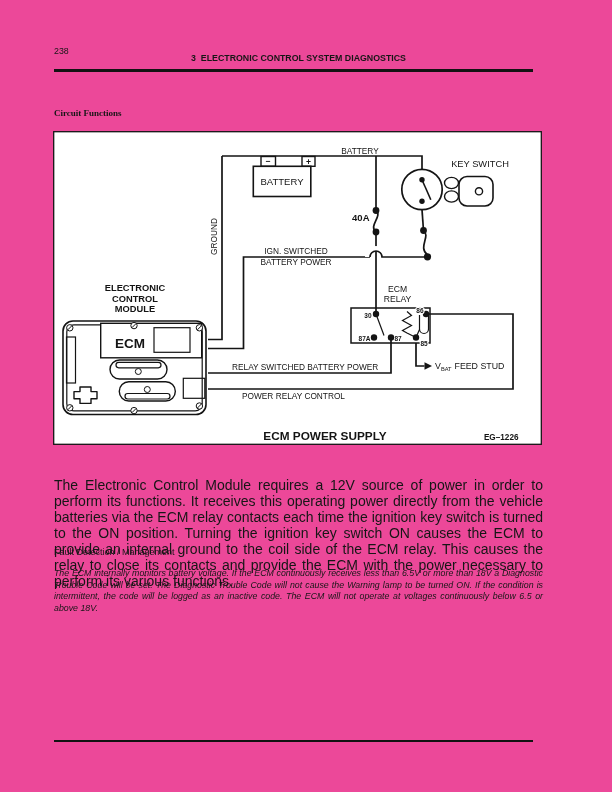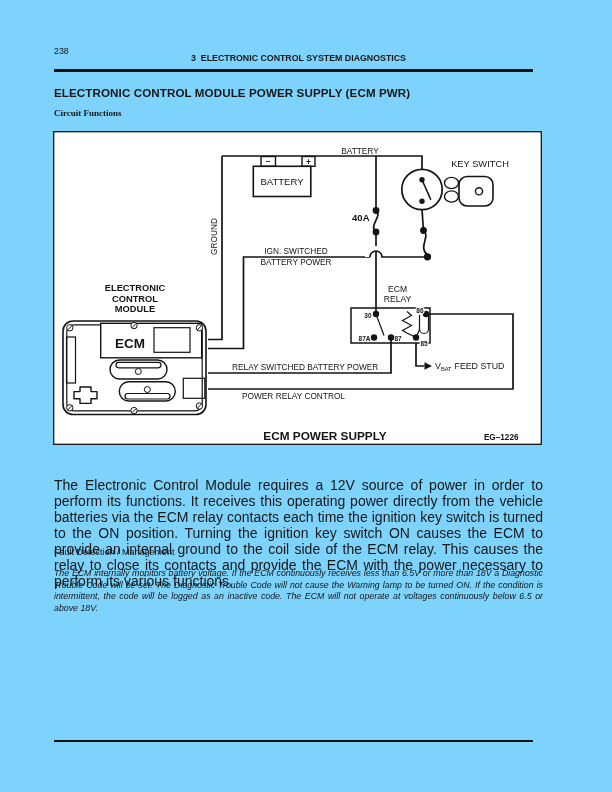--- a/index.html
+++ b/index.html
@@ -1,17 +1,17 @@
 <!DOCTYPE html>
 <html><head>
 <meta charset="utf-8">
 <style>
   html,body{margin:0;padding:0;background:#e8e8e8;}
   .page{
-    position:relative;width:612px;height:792px;background:#7dd3fc;
+    position:relative;width:612px;height:792px;background:#ec4899;
     font-family:"Liberation Sans",sans-serif;color:#161616;
     margin:0 auto;overflow:hidden;
   }
   .abs{position:absolute;}
   .hdr-num{left:54px;top:46px;font-size:8.8px;}
   .hdr-title{left:54px;top:53px;width:489px;text-align:center;font-size:8.8px;font-weight:bold;white-space:pre;}
   .rule-top{left:54px;top:69px;width:479px;height:2.6px;background:#121212;}
   .doc-title{left:54px;top:86px;width:500px;font-size:11.6px;font-weight:bold;letter-spacing:.1px;}
   .sub-head{left:54px;top:108px;font-size:9px;font-weight:bold;font-family:Liberation Serif, serif;}
   .figure-wrap{left:53px;top:131px;width:489px;height:314px;}
@@ -32,21 +32,20 @@
 </style>
 </head>
 <body>
 
 <div class="page">
 
   <div class="abs hdr-num">238</div>
   <div class="abs hdr-title">3  ELECTRONIC CONTROL SYSTEM DIAGNOSTICS</div>
   <div class="abs rule-top"></div>
 
-  <div class="abs doc-title">ELECTRONIC CONTROL MODULE POWER SUPPLY (ECM PWR)</div>
   <div class="abs sub-head">Circuit Functions</div>
 
   <div class="abs figure-wrap">
   <svg width="489" height="314" viewBox="0 0 489 314">
 
     <rect x="0.7" y="0.7" width="487.6" height="312.6" fill="#fff" stroke="#141414" stroke-width="1.3"></rect>
 
     <g>
       <rect x="298" y="177" width="79" height="35" class="shape" stroke-width="1.5"></rect>
     </g>

